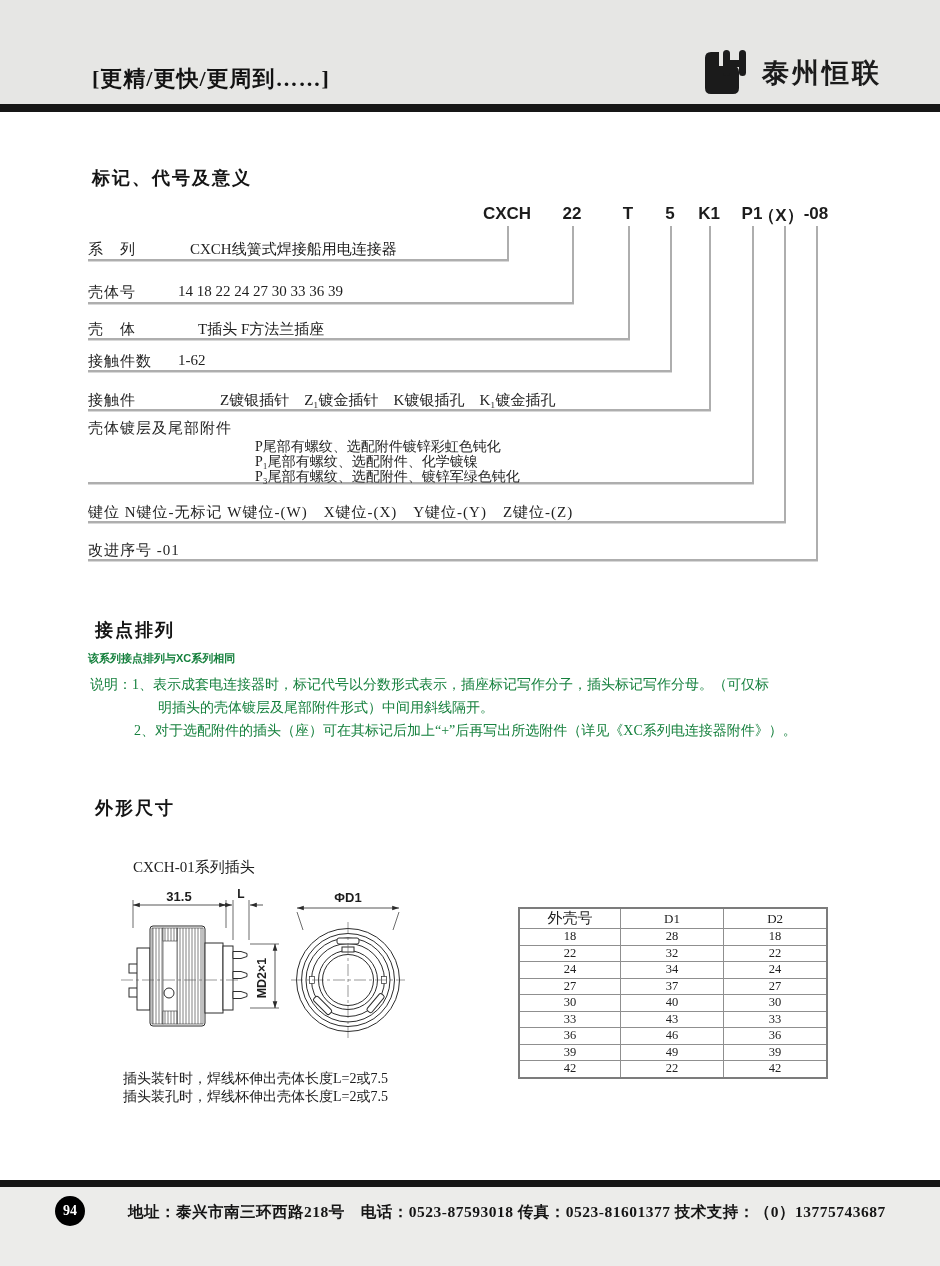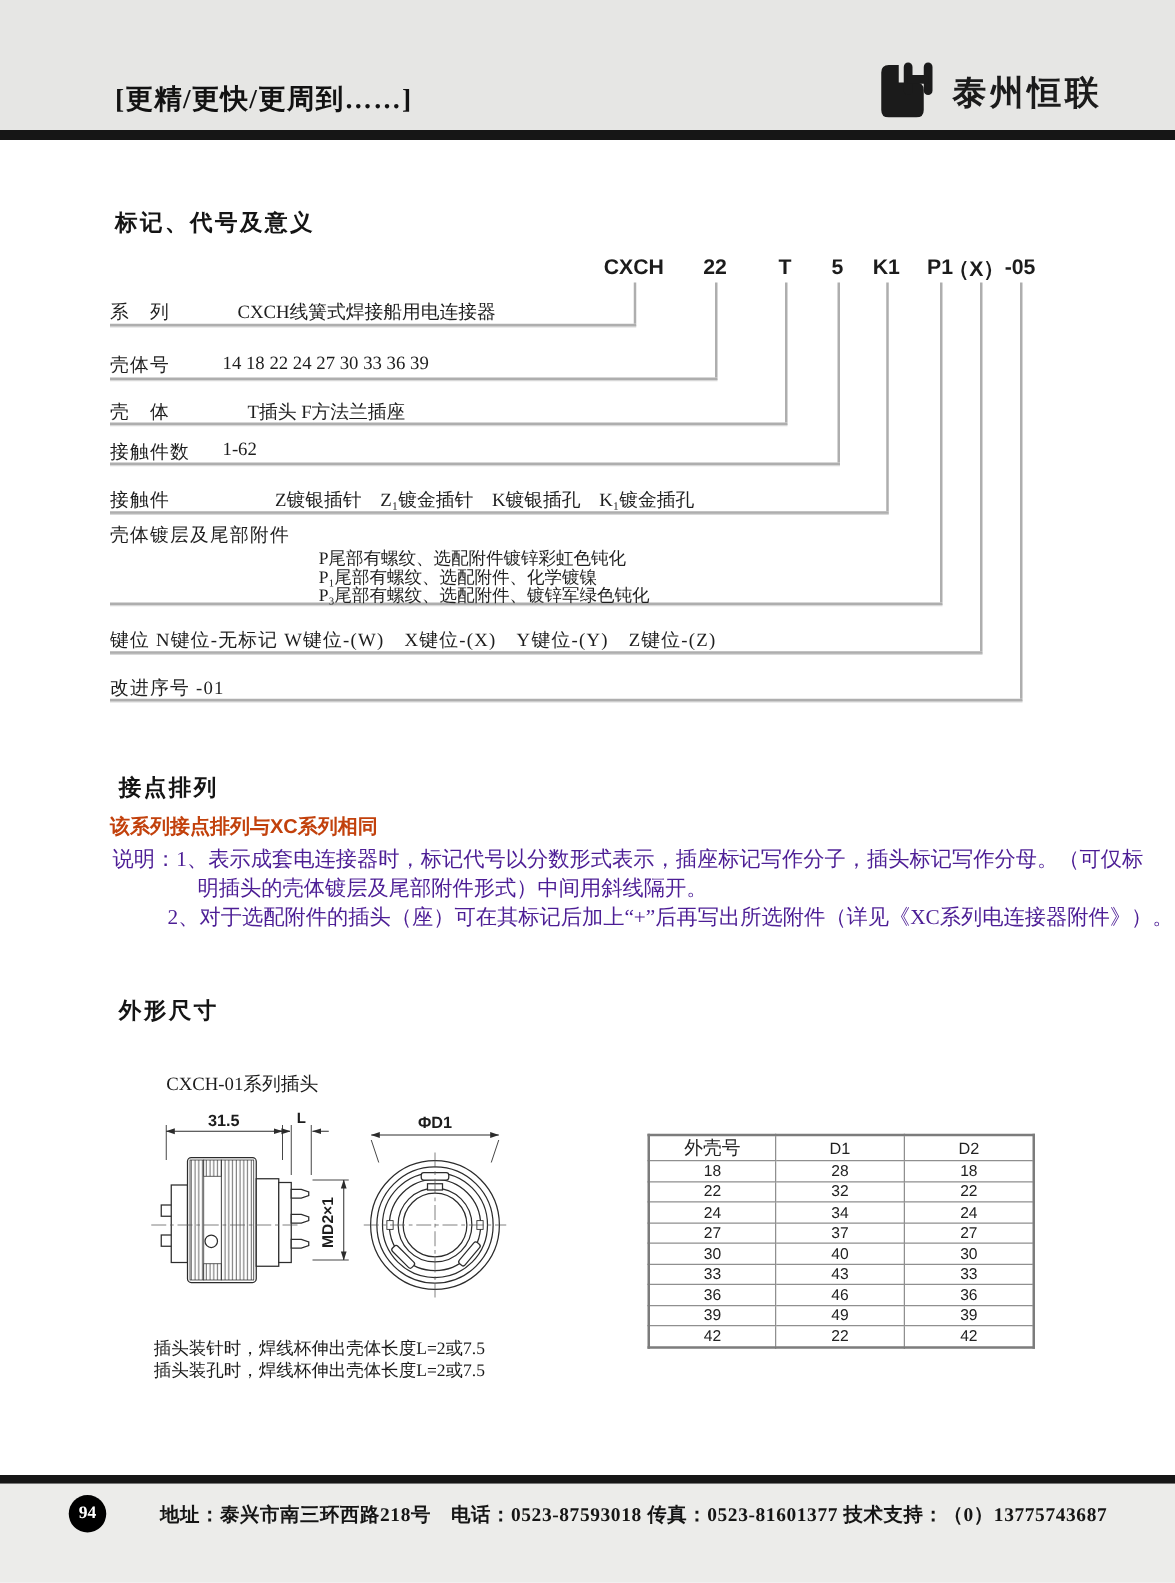--- a/index.html
+++ b/index.html
@@ -18,28 +18,28 @@
 
   
   .code-token{position:absolute;top:204px;transform:translateX(-50%);font-size:17px;font-weight:600;color:#1c1c1c;font-family:"Liberation Sans",sans-serif;white-space:nowrap;}
   .hline{position:absolute;height:2px;background:#aeaeae;box-shadow:0 1px 0 #d8d8d8;}
   .vline{position:absolute;width:2px;background:#aeaeae;}
   .mrow{position:absolute;font-size:15px;color:#1e1e1e;white-space:nowrap;}
   .mrow .lbl{letter-spacing:1px;}
   .sub{position:absolute;font-size:14px;color:#1e1e1e;white-space:nowrap;}
 
   
-  .bold-line{position:absolute;font-size:16px;font-weight:bold;color:#c2410c;font-family:"Liberation Sans",sans-serif;text-align:right;}
-  .note-line{position:absolute;font-size:17px;color:#4c1d95;white-space:nowrap;}
+  .bold-line{position:absolute;font-size:11px;font-weight:bold;color:#15803d;font-family:"Liberation Sans",sans-serif;text-align:right;}
+  .note-line{position:absolute;font-size:14px;color:#15803d;white-space:nowrap;}
 
   
   .sub-caption{position:absolute;font-size:15px;color:#1c1c1c;}
   .dim-note{position:absolute;font-size:14px;color:#1a1a1a;white-space:nowrap;}
   table.dim{position:absolute;left:518px;top:907px;width:310px;border-collapse:collapse;font-family:"Liberation Sans","DejaVu Sans",sans-serif;}
-  table.dim th,table.dim td{border:1px solid #8f8f8f;text-align:center;font-size:12.5px;color:#222;height:15.5px;padding:0;font-weight:normal;}
+  table.dim th,table.dim td{border:1px solid #8f8f8f;text-align:center;font-size:12.5px;color:#222;height:15.5px;padding:0;font-weight:normal;font-family:Liberation Serif, serif;}
   table.dim{border:2px solid #7c7c7c;}
   table.dim th{font-size:13px;}
   table.dim col.c1{width:102px;} table.dim col.c2{width:104px;} table.dim col.c3{width:104px;}
 
   
   .footer-bar{position:absolute;left:0;top:1180px;width:940px;height:7px;background:#161616;}
   .footer-band{position:absolute;left:0;top:1187px;width:940px;height:79px;background:#ececea;}
   .page-badge{position:absolute;left:55px;top:1196px;width:30px;height:30px;border-radius:50%;background:#000000;color:#ffffff;font-size:14px;font-weight:bold;font-family:Liberation Serif, serif;display:flex;align-items:center;justify-content:center;}
   .footer-info{position:absolute;left:100px;top:1202px;font-size:15.5px;font-weight:bold;color:#151515;white-space:nowrap;letter-spacing:0.5px;margin-left:28px;}
 
@@ -70,21 +70,21 @@
 
   <div>
 
     <span class="code-token" style="left:507px;">CXCH</span>
     <span class="code-token" style="left:572px;">22</span>
     <span class="code-token" style="left:628px;">T</span>
     <span class="code-token" style="left:670px;">5</span>
     <span class="code-token" style="left:709px;">K1</span>
     <span class="code-token" style="left:752px;">P1</span>
     <span class="code-token" style="left:781px;">（X）</span>
-    <span class="code-token" style="left:816px;">-05</span>
+    <span class="code-token" style="left:816px;">-08</span>
 
     <div class="vline" style="left:507px;top:226px;height:33px;"></div>
     <div class="vline" style="left:572px;top:226px;height:76px;"></div>
     <div class="vline" style="left:628px;top:226px;height:112px;"></div>
     <div class="vline" style="left:670px;top:226px;height:144px;"></div>
     <div class="vline" style="left:709px;top:226px;height:183px;"></div>
     <div class="vline" style="left:752px;top:226px;height:256px;"></div>
     <div class="vline" style="left:784px;top:226px;height:295px;"></div>
     <div class="vline" style="left:816px;top:226px;height:333px;"></div>
 

